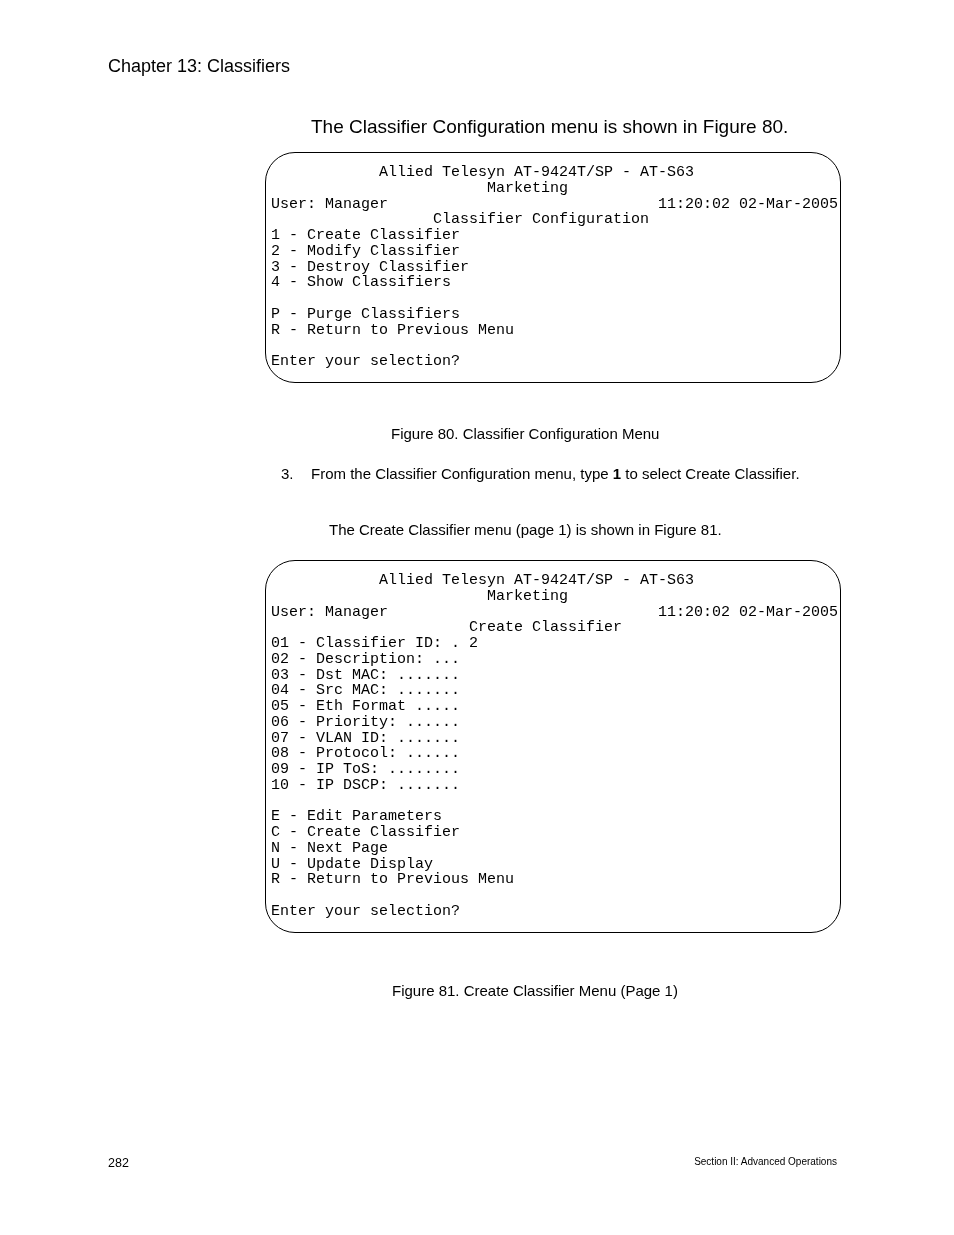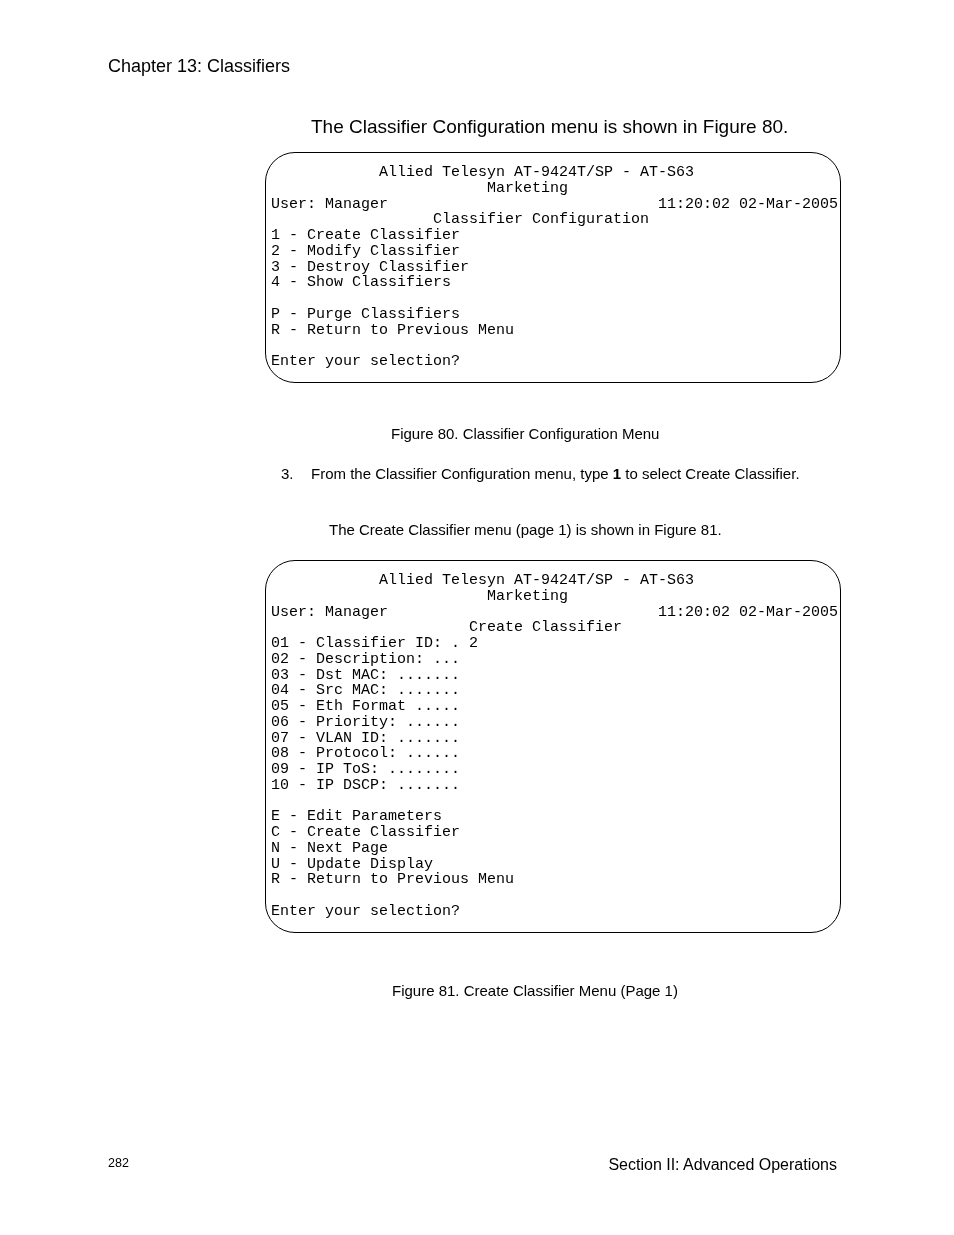--- a/index.html
+++ b/index.html
@@ -98,21 +98,21 @@
       position: absolute;
       top: 1156px;
       left: 108px;
       font-size: 12.5px;
       color: #000;
     }
     .footer-right {
       position: absolute;
       top: 1156px;
       right: 117px;
-      font-size: 16px;
+      font-size: 10px;
       color: #000;
     }
   </style>
 </head>
 <body>
 
 <div class="header">Chapter 13: Classifiers</div>
 
 <div class="intro-text">The Classifier Configuration menu is shown in Figure 80.</div>
 

